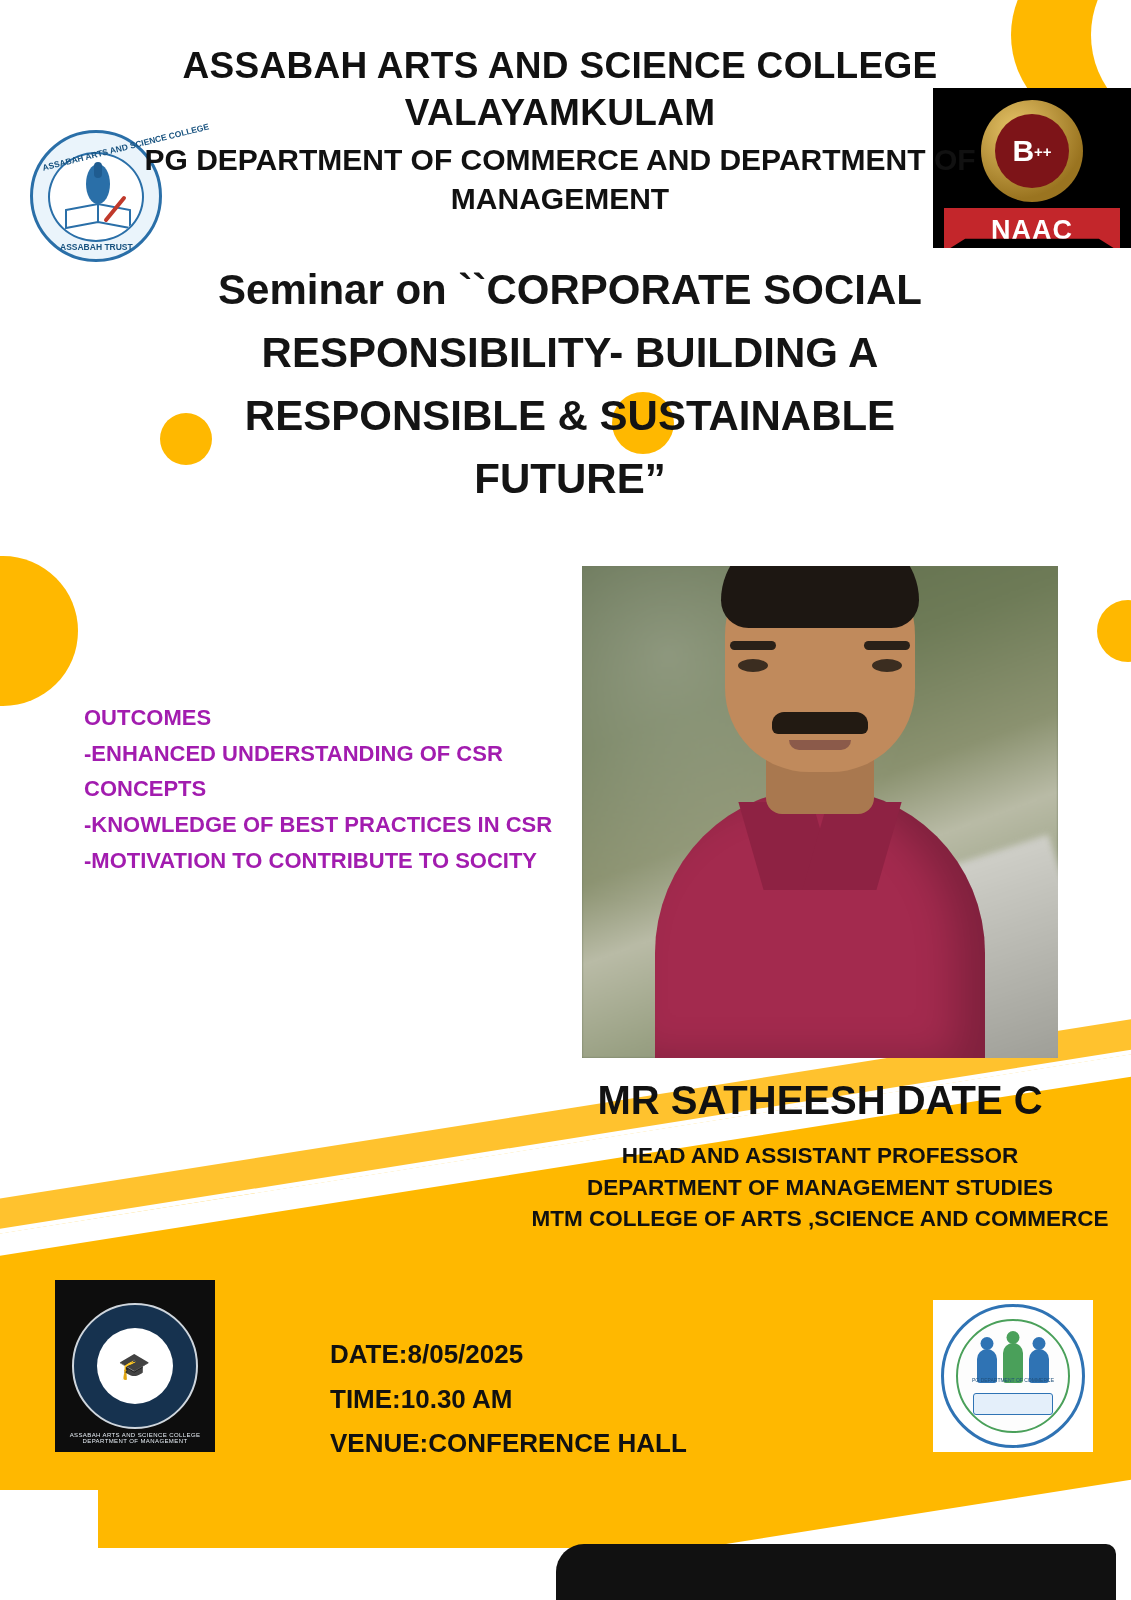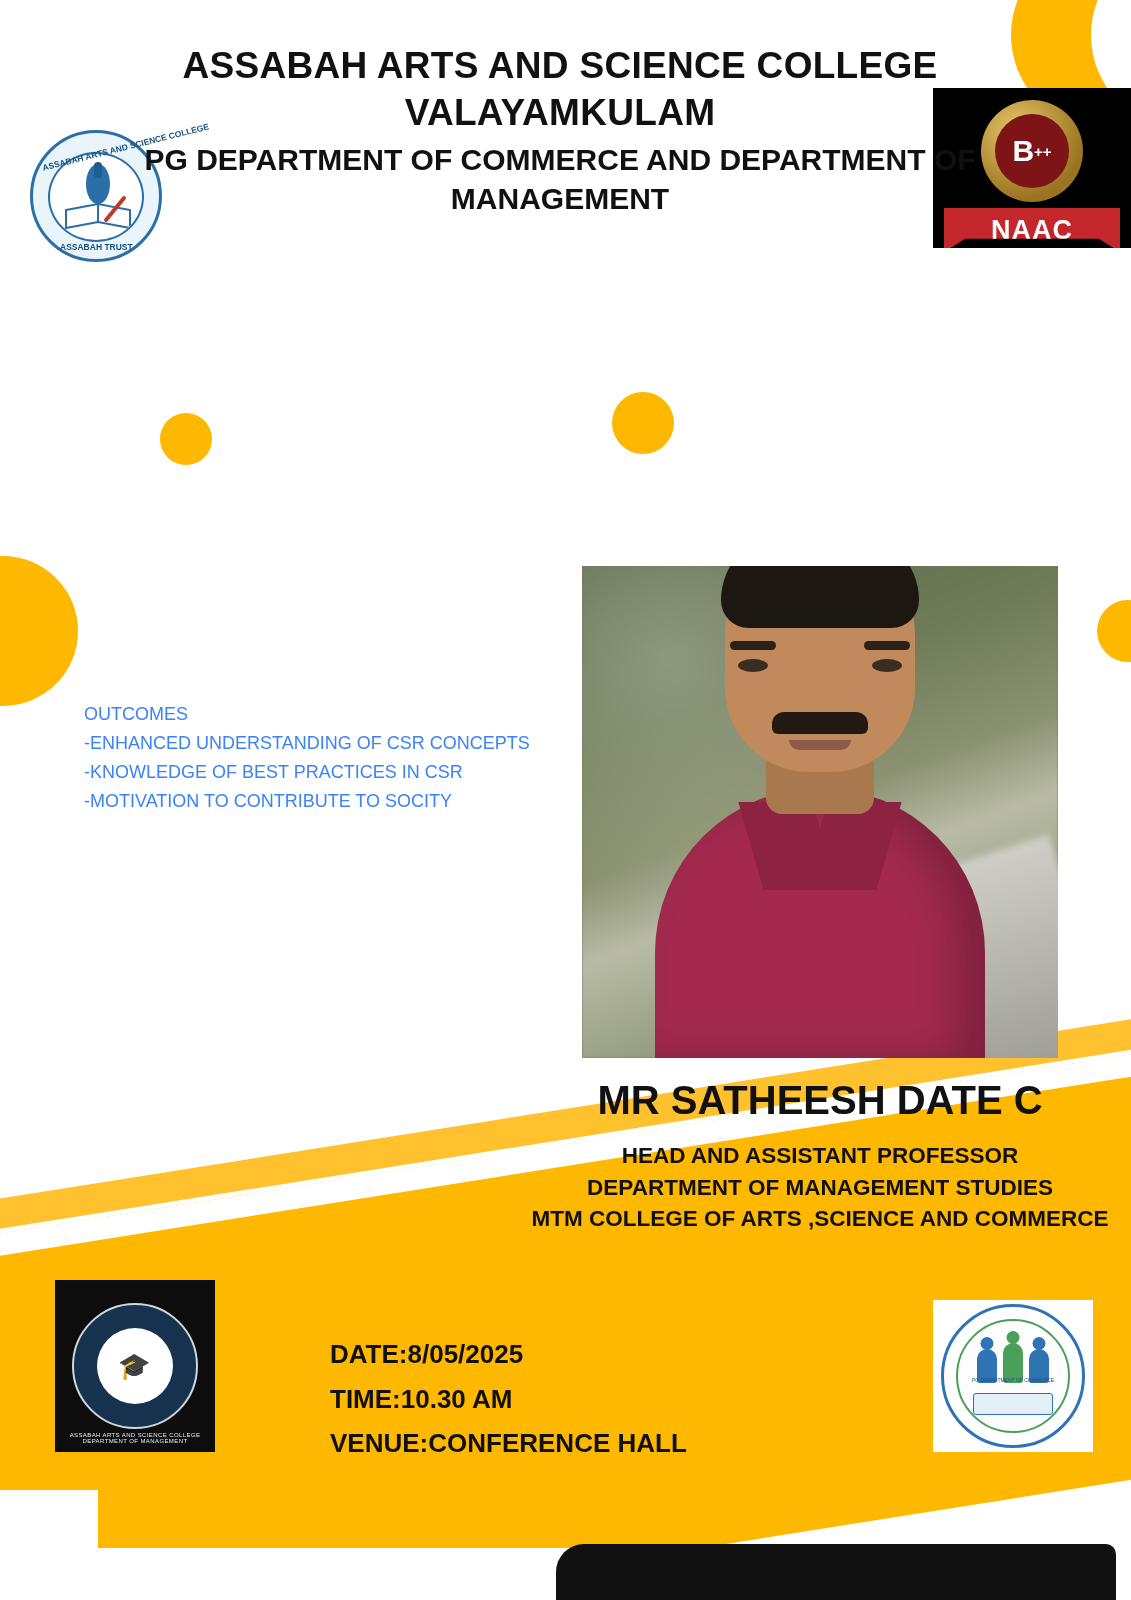--- a/index.html
+++ b/index.html
@@ -266,23 +266,23 @@
     color: #141414;
     line-height: 1.5;
   }
 
   
   .outcomes {
     position: absolute;
     left: 84px;
     top: 700px;
     width: 500px;
-    font-size: 18px;
-    font-weight: normal;
-    color: #3b82f6;
+    font-size: 22px;
+    font-weight: bold;
+    color: #a21caf;
     line-height: 1.62;
     white-space: pre-line;
   }
 
   
   .speaker-photo {
     position: absolute;
     left: 582px;
     top: 566px;
     width: 476px;
@@ -599,20 +599,21 @@
     <div class="naac-gear-inner">
       <span>B</span>
         <span class="naac-grade-sup">++</span>
     </div>
     <div class="naac-ribbon">NAAC</div>
   </div>
 
   <div class="header-title">ASSABAH ARTS AND SCIENCE COLLEGE VALAYAMKULAM</div>
   <div class="header-sub">PG DEPARTMENT OF COMMERCE
 AND DEPARTMENT OF MANAGEMENT</div>
+  <div class="seminar-title">Seminar on ``CORPORATE SOCIAL RESPONSIBILITY- BUILDING A RESPONSIBLE &amp; SUSTAINABLE FUTURE”</div>
 
   <div class="outcomes">OUTCOMES
 -ENHANCED UNDERSTANDING OF CSR CONCEPTS
 -KNOWLEDGE OF BEST PRACTICES IN CSR
 -MOTIVATION TO CONTRIBUTE TO SOCITY</div>
 
   <div class="speaker-photo">
     <div class="photo-bg"></div>
     <div class="photo-road"></div>
     <div class="photo-person">

